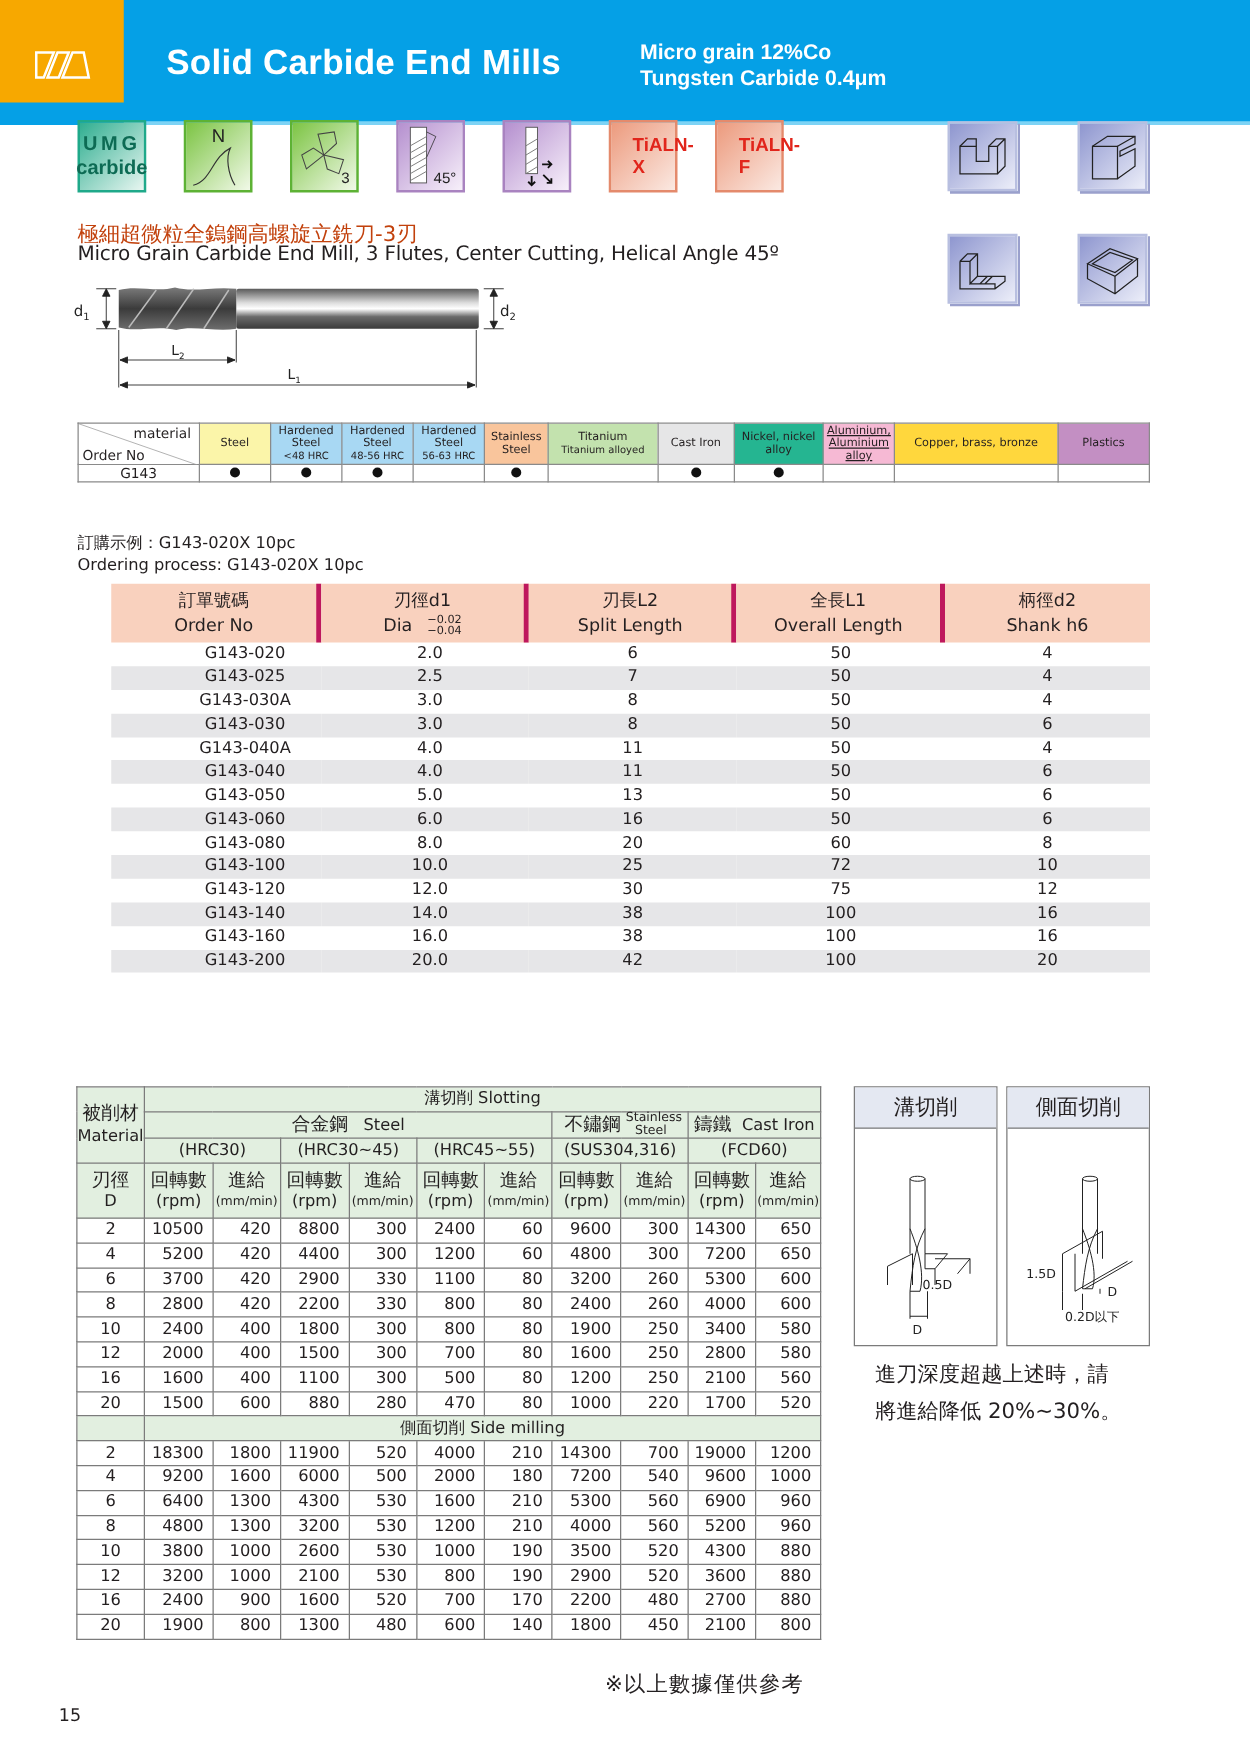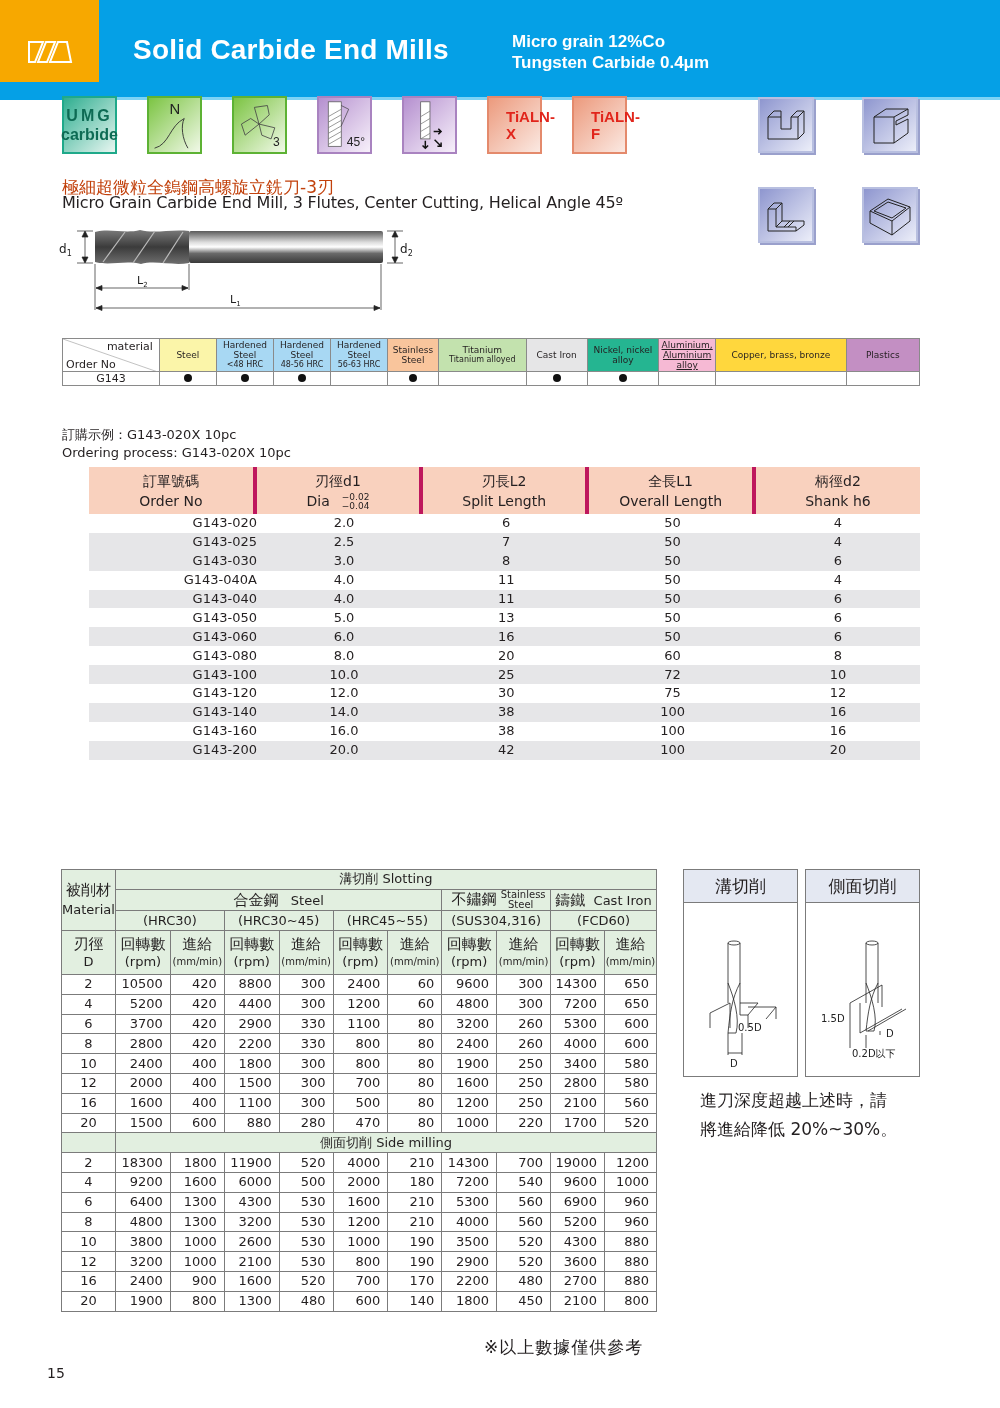--- a/index.html
+++ b/index.html
@@ -36,21 +36,21 @@
 
   
   .order-ex { position: absolute; left: 62px; top: 426px; font-size: 13px; line-height: 18px; }
 
   
   #dim-table { position: absolute; left: 62px; top: 467px; width: 858px; font-size: 13px; border-collapse: separate; border-spacing: 0; }
   #dim-table th { background: #f9d1be; font-weight: normal; height: 47px; line-height: 20px; border-right: 4px solid #be185d; font-size: 14px; }
   #dim-table th:last-child { border-right: none; }
   #dim-table td { height: 18.9px; line-height: 18px; text-align: center; }
   #dim-table tr.alt td { background: #e6e6e8; }
-  #dim-table td.c0 { text-align: right; padding-left: 46px; }
+  #dim-table td.c0 { text-align: center; padding-left: 46px; }
   #dim-table td.c1 { text-align: center; padding-left: 8px; }
   .tol { display: inline-block; vertical-align: middle; font-size: 9px; line-height: 9px; text-align: left; margin-left: 12px; }
 
   
   #cut-table { position: absolute; left: 61px; top: 869px; width: 596px; font-size: 13px; }
   #cut-table td { border: 1px solid #7b7b7b; text-align: center; height: 19.8px; line-height: 18px; }
   #cut-table td.num { text-align: right; padding-right: 7px; }
   #cut-table td.dcol { text-align: center; }
   #cut-table .green td, #cut-table td.green { background: #e2efe0; }
   #cut-table .small { font-size: 10px; }
@@ -326,20 +326,27 @@
         <td class="c3">50</td>
         <td class="c4">4</td>
       </tr>
       <tr class="alt">
         <td class="c0">G143-025</td>
         <td class="c1">2.5</td>
         <td class="c2">7</td>
         <td class="c3">50</td>
         <td class="c4">4</td>
       </tr>
+      <tr>
+        <td class="c0">G143-030A</td>
+        <td class="c1">3.0</td>
+        <td class="c2">8</td>
+        <td class="c3">50</td>
+        <td class="c4">4</td>
+      </tr>
       <tr class="alt">
         <td class="c0">G143-030</td>
         <td class="c1">3.0</td>
         <td class="c2">8</td>
         <td class="c3">50</td>
         <td class="c4">6</td>
       </tr>
       <tr>
         <td class="c0">G143-040A</td>
         <td class="c1">4.0</td>

